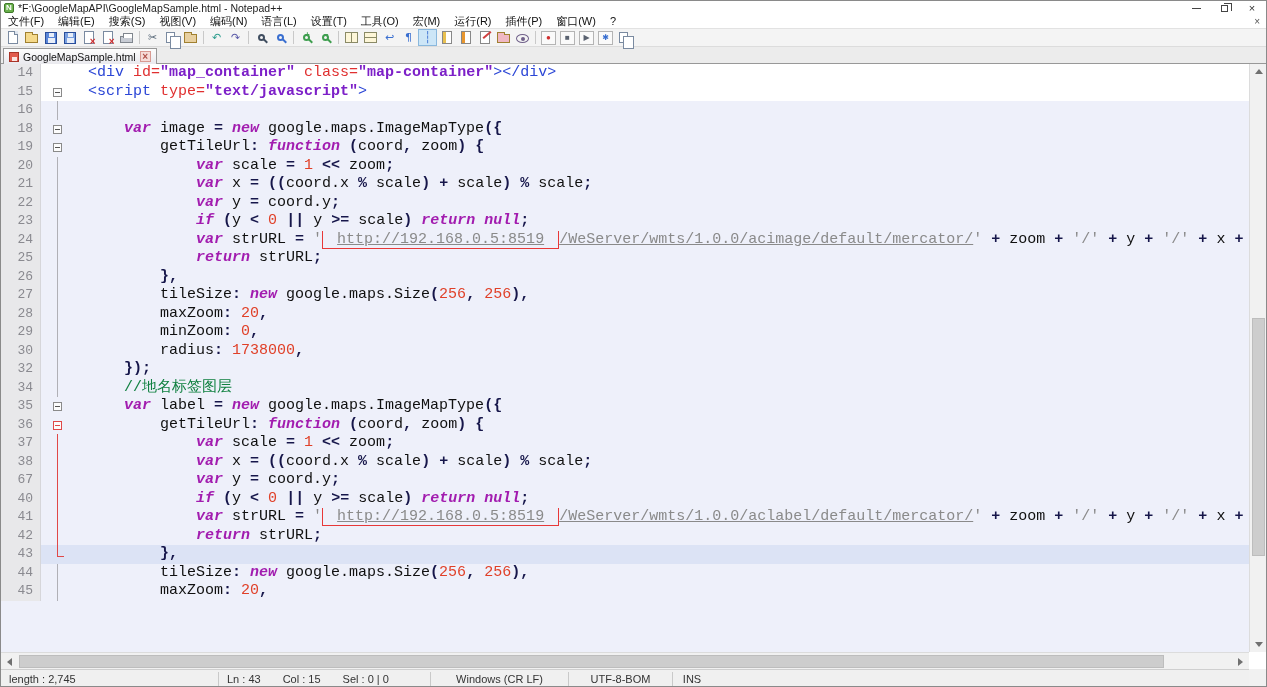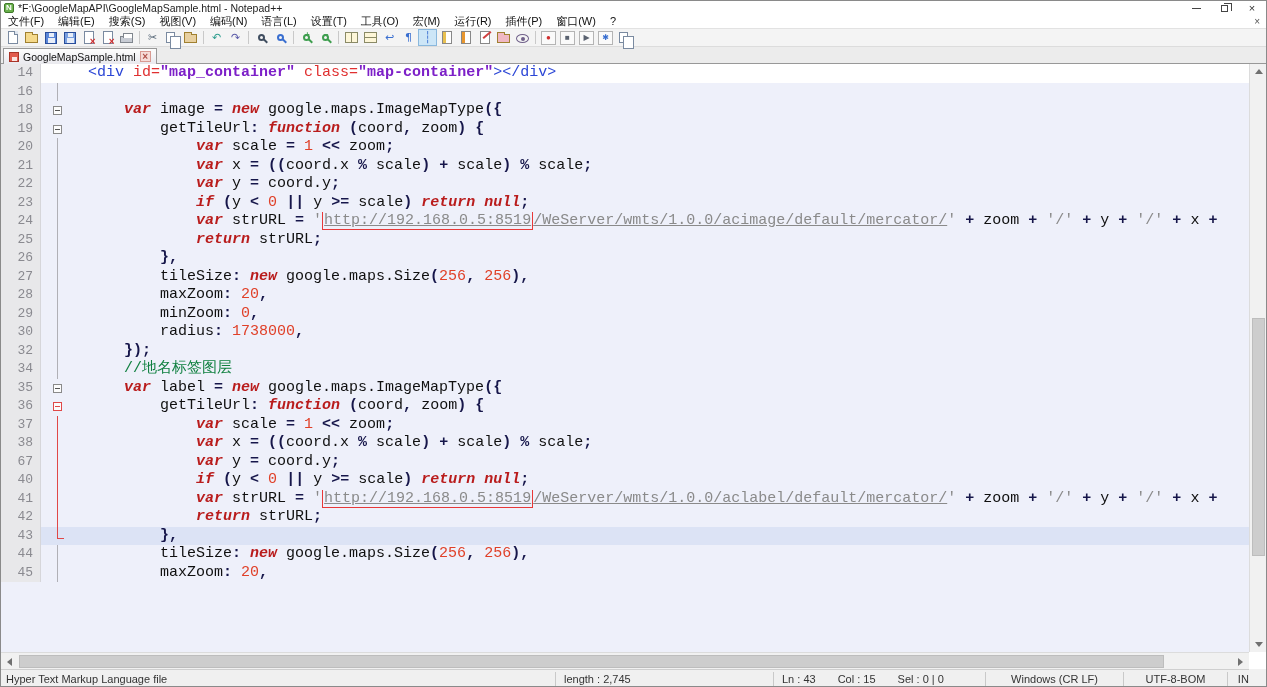--- a/index.html
+++ b/index.html
@@ -83,26 +83,26 @@
   .fold .fbox.red { border-color:#e04848; }
   .fold .fbox.red::after { background:#e04848; }
   .fold.vline::before { content:''; position:absolute; left:7px; top:0; bottom:0; width:1px; background:#b0b0b6; }
   .fold.vliner::before { content:''; position:absolute; left:7px; top:0; bottom:0; width:1px; background:#e04848; }
   .fold.endr::before { content:''; position:absolute; left:7px; top:0; height:12px; width:1px; background:#e04848; }
   .fold.endr::after { content:''; position:absolute; left:7px; top:11px; width:7px; height:1px; background:#e04848; }
   
   .tk-tg  { color:#2b46d6; }
   .tk-at  { color:#e03030; }
   .tk-av  { color:#7d20c8; font-weight:bold; }
-  .tk-kw  { color:#b91c1c; font-weight:bold; font-style:italic; }
+  .tk-kw  { color:#a21caf; font-weight:bold; font-style:italic; }
   .tk-op  { color:#16164a; font-weight:bold; }
   .tk-num { color:#e04028; }
   .tk-str { color:#8a8a8a; }
   .tk-url { color:#8a8a8a; text-decoration:underline; }
-  .tk-ub  { border:1px solid #e83838; padding:0 1px; }
+  .tk-ub  { border:1px solid #e83838; padding:0 14px; }
   .tk-pl  { color:#101010; }
   .tk-cmt { color:#108040; }
   
   .vscroll { position:absolute; right:0; top:0; bottom:0; width:17px; background:#f1f1f1; border-left:1px solid #dcdcdc; }
   .vs-arrow { position:absolute; left:0; width:17px; height:15px; display:flex; align-items:center; justify-content:center; }
   .vs-arrow.up { top:0; } .vs-arrow.down { bottom:0; }
   .vthumb { position:absolute; left:2px; width:13px; top:254px; height:238px; background:#cdcdcd; border:1px solid #bdbdbd; }
   .hscrollbar { height:17px; background:#f1f1f1; border-top:1px solid #dcdcdc; position:relative; flex:0 0 auto; margin-right:17px; }
   .hs-arrow { position:absolute; top:0; width:17px; height:17px; display:flex; align-items:center; justify-content:center; }
   .hs-arrow.left { left:0; } .hs-arrow.right { right:0; }
@@ -274,20 +274,28 @@
   </div>
 
   <div class="editor">
     <div class="rows" id="code-rows">
         <div class="row bg-w">
           <span class="ln">14</span>
           <span class="bm"></span>
           <span class="fold"></span>
           <div class="ct">  <span class="tk-tg">&lt;div </span><span class="tk-at">id=</span><span class="tk-av">"map_container"</span><span class="tk-tg"> </span><span class="tk-at">class=</span><span class="tk-av">"map-container"</span><span class="tk-tg">&gt;&lt;/div&gt;</span></div>
         </div>
+        <div class="row bg-w">
+          <span class="ln">15</span>
+          <span class="bm"></span>
+          <span class="fold">
+            <span class="fbox"></span>
+          </span>
+          <div class="ct">  <span class="tk-tg">&lt;script </span><span class="tk-at">type=</span><span class="tk-av">"text/javascript"</span><span class="tk-tg">&gt;</span></div>
+        </div>
         <div class="row bg-l">
           <span class="ln">16</span>
           <span class="bm"></span>
           <span class="fold vline"></span>
           <div class="ct"></div>
         </div>
         <div class="row bg-l">
           <span class="ln">18</span>
           <span class="bm"></span>
           <span class="fold">
@@ -470,21 +478,20 @@
         </span>
       <div class="hthumb"></div>
       <span class="hs-arrow right">
           <span class="tri-right"></span>
         </span>
     </div>
     <div class="corner"></div>
   </div>
 
   <div class="statusbar">
-    <span class="sb-cell sb-doc">Hyper Text Markup Language file</span>
     <span class="sb-cell sb-len sb-pair">
       <span>length : 2,745</span>
       <span>lines : 72</span>
     </span>
     <span class="sb-cell sb-pos">
       <span>Ln : 43</span>
       <span>Col : 15</span>
       <span>Sel : 0 | 0</span>
     </span>
     <span class="sb-cell sb-eol">Windows (CR LF)</span>

